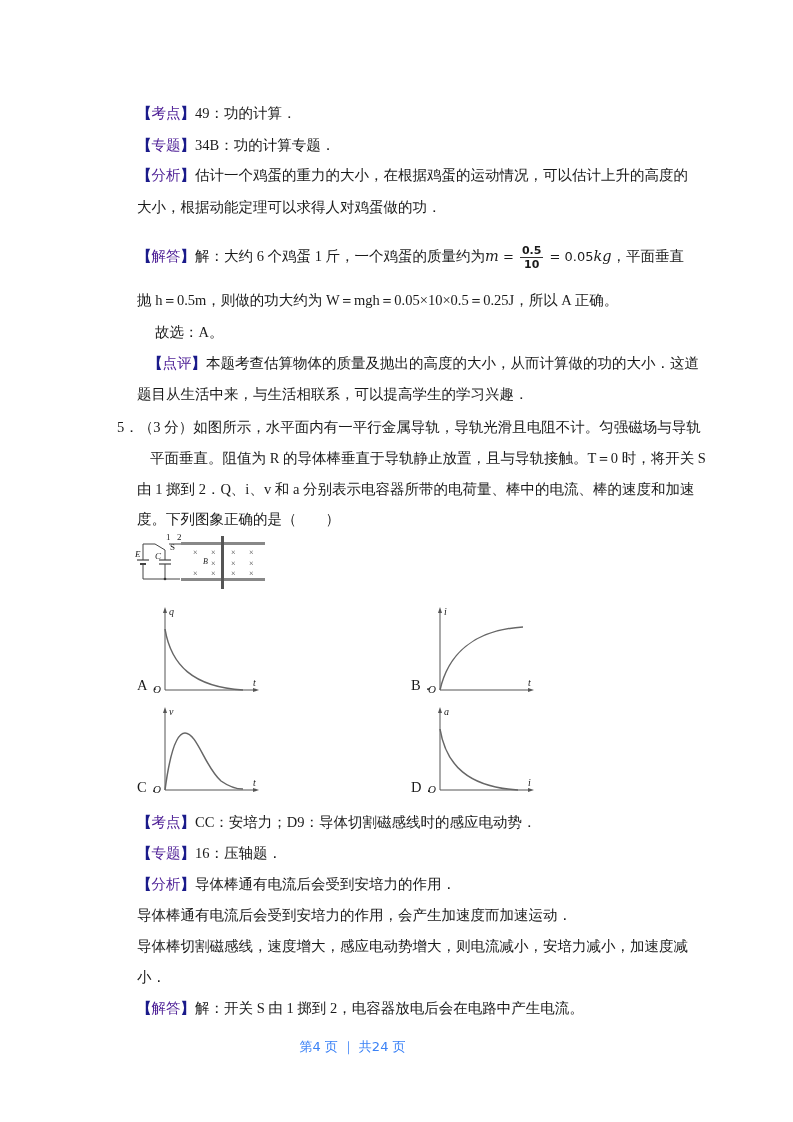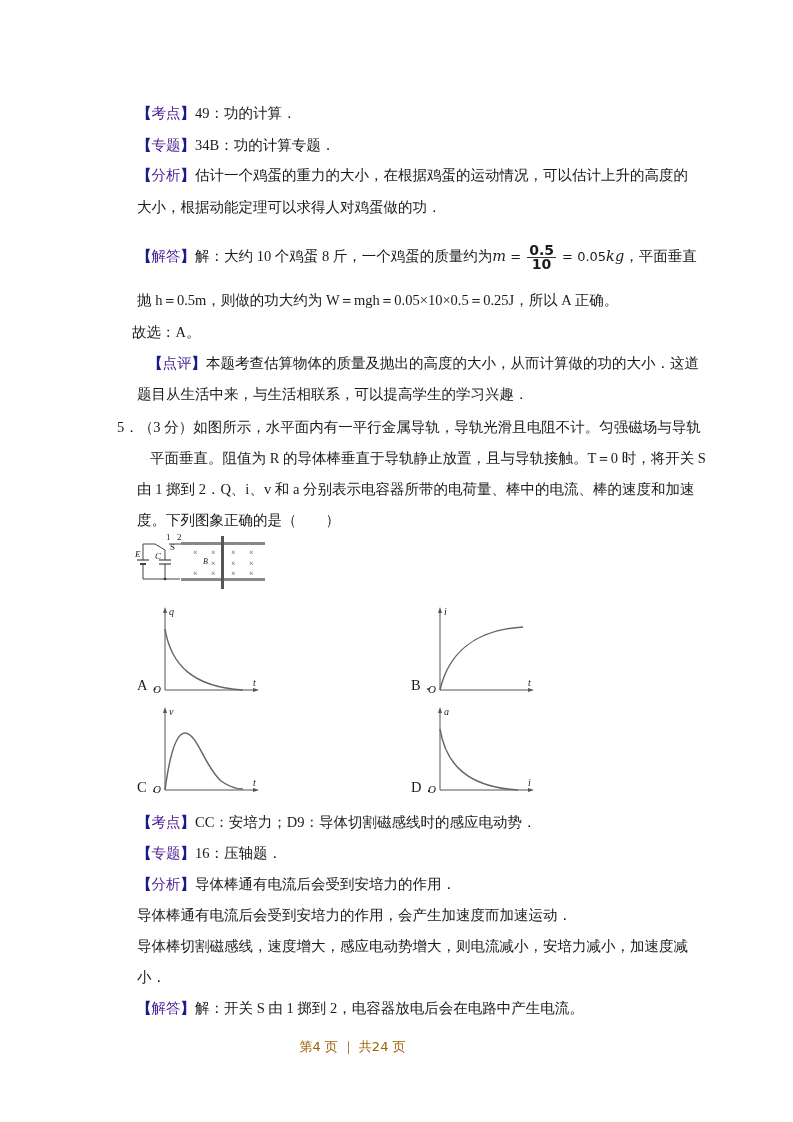--- a/index.html
+++ b/index.html
@@ -2,60 +2,60 @@
 <html><head>
   <meta charset="utf-8">
   <style>
     html, body { margin: 0; padding: 0; background: #ffffff; }
     body { width: 793px; height: 1122px; position: relative; overflow: hidden;
       font-family: "Liberation Serif", "DejaVu Serif", serif; color: #1a1a1a; }
     .line { position: absolute; font-size: 14.5px; white-space: nowrap; line-height: 18px; }
     .tag { color: #4c1d95; }
     .tag-b { color: #1a1a8a; font-weight: bold; }
     .math { font-family: "DejaVu Serif", serif; font-style: italic; }
-    .frac { display: inline-block; vertical-align: middle; text-align: center; font-family: "DejaVu Sans", sans-serif; font-size: 14px; font-weight: bold; margin: 0 2px; }
+    .frac { display: inline-block; vertical-align: middle; text-align: center; font-family: "DejaVu Sans", sans-serif; font-size: 11px; font-weight: bold; margin: 0 2px; }
     .frac .num { display: block; border-bottom: 1px solid #333; padding: 0 2px; line-height: 13px; }
     .frac .den { display: block; line-height: 13px; padding: 0 2px; }
     .mathtxt { font-family: "DejaVu Sans", sans-serif; font-size: 13px; }
     .footer { position: absolute; top: 1038px; left: 0; width: 705px; text-align: center;
-      font-family: "DejaVu Sans", sans-serif; font-size: 13px; color: #a16207; }
+      font-family: "DejaVu Sans", sans-serif; font-size: 13px; color: #3b82f6; }
     svg text { font-family: "Liberation Serif", serif; }
     .opt-label { position: absolute; font-size: 14.5px; }
   </style>
 </head>
 <body>
 
 <div class="line" style="top:104px;left:137px;">
   <span class="tag-b">【</span><span class="tag">考点</span><span class="tag-b">】</span><span>49：功的计算．</span>
 </div>
 <div class="line" style="top:136px;left:137px;">
   <span class="tag-b">【</span><span class="tag">专题</span><span class="tag-b">】</span><span>34B：功的计算专题．</span>
 </div>
 <div class="line" style="top:166px;left:137px;">
   <span class="tag-b">【</span><span class="tag">分析</span><span class="tag-b">】</span><span>估计一个鸡蛋的重力的大小，在根据鸡蛋的运动情况，可以估计上升的高度的</span>
 </div>
 <div class="line" style="top:198px;left:137px;">大小，根据动能定理可以求得人对鸡蛋做的功．</div>
 
 <div class="line" style="top:244px;left:137px;line-height:22px;">
-  <span class="tag-b">【</span><span class="tag">解答</span><span class="tag-b">】</span><span>解：大约 10 个鸡蛋 8 斤，一个鸡蛋的质量约为</span><span class="math">m</span><span class="mathtxt"> = </span><span class="frac"><span class="num">0.5</span><span class="den">10</span></span><span class="mathtxt"> = 0.05</span><span class="math">kg</span><span>，平面垂直</span>
+  <span class="tag-b">【</span><span class="tag">解答</span><span class="tag-b">】</span><span>解：大约 6 个鸡蛋 1 斤，一个鸡蛋的质量约为</span><span class="math">m</span><span class="mathtxt"> = </span><span class="frac"><span class="num">0.5</span><span class="den">10</span></span><span class="mathtxt"> = 0.05</span><span class="math">kg</span><span>，平面垂直</span>
 </div>
 <div class="line" style="top:291px;left:137px;">抛 h＝0.5m，则做的功大约为 W＝mgh＝0.05×10×0.5＝0.25J，所以 A 正确。</div>
-<div class="line" style="top:323px;left:132px;">故选：A。</div>
+<div class="line" style="top:323px;left:155px;">故选：A。</div>
 
 <div class="line" style="top:354px;left:137px;margin-left:11px;">
   <span class="tag-b">【</span><span class="tag">点评</span><span class="tag-b">】</span><span>本题考查估算物体的质量及抛出的高度的大小，从而计算做的功的大小．这道</span>
 </div>
 <div class="line" style="top:385px;left:137px;">题目从生活中来，与生活相联系，可以提高学生的学习兴趣．</div>
 
 <div class="line" style="top:418px;left:117px;">
   <span>5．</span><span>（3 分）如图所示，水平面内有一平行金属导轨，导轨光滑且电阻不计。匀强磁场与导轨</span>
 </div>
 <div class="line" style="top:449px;left:150px;">平面垂直。阻值为 R 的导体棒垂直于导轨静止放置，且与导轨接触。T＝0 时，将开关 S</div>
 <div class="line" style="top:480px;left:137px;">由 1 掷到 2．Q、i、v 和 a 分别表示电容器所带的电荷量、棒中的电流、棒的速度和加速</div>
-<div class="line" style="top:511px;left:137px;">度。下列图象正确的是（　　）</div>
+<div class="line" style="top:511px;left:137px;font-family:Liberation Mono, monospace;">度。下列图象正确的是（　　）</div>
 
 <svg style="position:absolute;left:135px;top:532px;" width="135" height="62" viewBox="0 0 135 62">
   <g stroke="#444" fill="none" stroke-width="1">
 
     <polyline points="20,12 8,12 8,28"></polyline>
     <line x1="2" y1="28" x2="14" y2="28" stroke-width="1.2"></line>
     <line x1="5" y1="32" x2="11" y2="32" stroke-width="2"></line>
     <polyline points="8,32 8,47 45,47"></polyline>
 
     <line x1="20" y1="12" x2="30" y2="18"></line>

